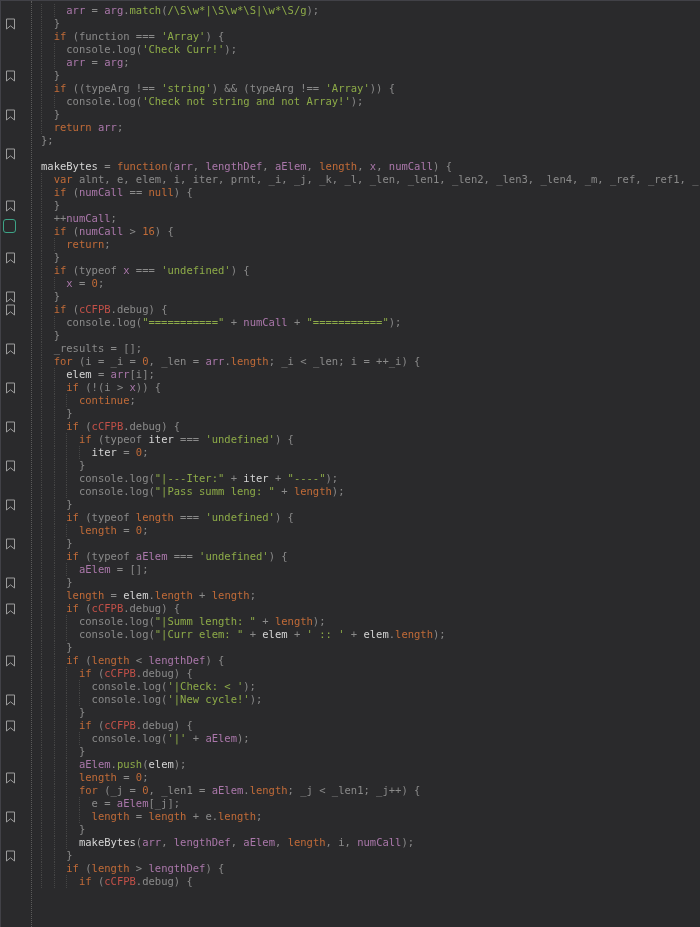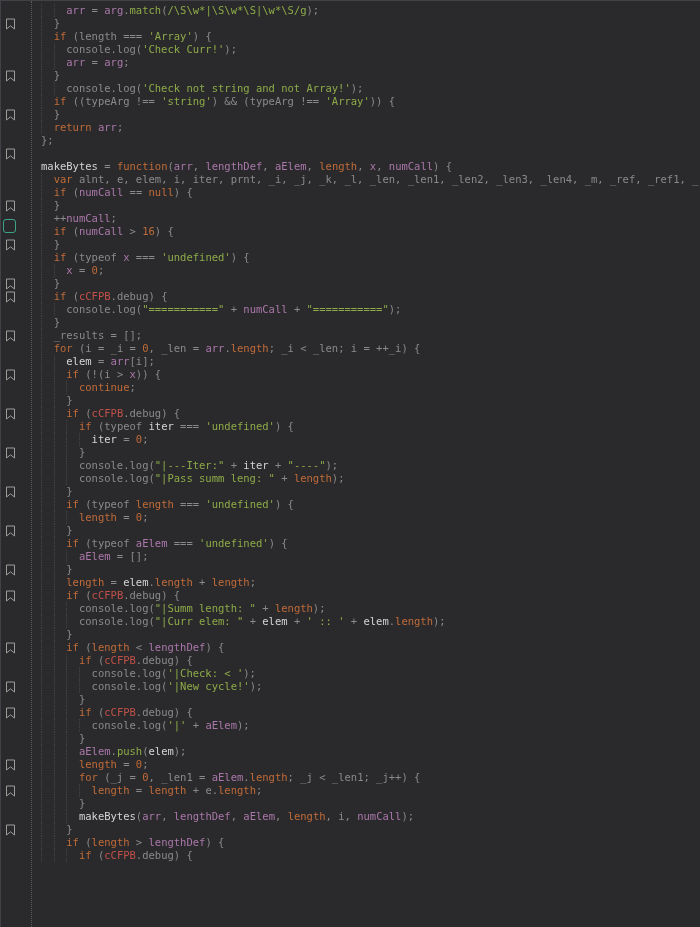--- a/index.html
+++ b/index.html
@@ -38,44 +38,45 @@
 </head>
 <body>
 
 <div class="editor">
   <div class="fold-line"></div>
   <div class="rows" id="rows">
       <div class="row"><div class="gutter"></div><div class="code"><i class="guide" style="left: 0px;"></i><i class="guide" style="left: 12.6438px;"></i><span class="tok-p">    </span><span class="tok-v">arr</span><span class="tok-p"> = </span><span class="tok-v">arg</span><span class="tok-p">.</span><span class="tok-g">match</span><span class="tok-p">(</span><span class="tok-s">/\S\w*|\S\w*\S|\w*\S/g</span><span class="tok-p">);</span></div></div>
       <div class="row"><div class="gutter"><svg class="bookmark" width="11" height="12" viewBox="0 0 11 12">
             <path d="M1.5 1 L9.5 1 L9.5 11 L5.5 7.8 L1.5 11 Z"></path>
           </svg></div><div class="code"><i class="guide" style="left: 0px;"></i><span class="tok-p">  }</span></div></div>
-      <div class="row"><div class="gutter"></div><div class="code"><i class="guide" style="left: 0px;"></i><span class="tok-p">  </span><span class="tok-k">if</span><span class="tok-p"> (length === </span><span class="tok-s">'Array'</span><span class="tok-p">) {</span></div></div>
+      <div class="row"><div class="gutter"></div><div class="code"><i class="guide" style="left: 0px;"></i><span class="tok-p">  </span><span class="tok-k">if</span><span class="tok-p"> (function === </span><span class="tok-s">'Array'</span><span class="tok-p">) {</span></div></div>
       <div class="row"><div class="gutter"></div><div class="code"><i class="guide" style="left: 0px;"></i><i class="guide" style="left: 12.6438px;"></i><span class="tok-p">    console.log(</span><span class="tok-s">'Check Curr!'</span><span class="tok-p">);</span></div></div>
       <div class="row"><div class="gutter"></div><div class="code"><i class="guide" style="left: 0px;"></i><i class="guide" style="left: 12.6438px;"></i><span class="tok-p">    </span><span class="tok-v">arr</span><span class="tok-p"> = </span><span class="tok-v">arg</span><span class="tok-p">;</span></div></div>
       <div class="row"><div class="gutter"><svg class="bookmark" width="11" height="12" viewBox="0 0 11 12">
             <path d="M1.5 1 L9.5 1 L9.5 11 L5.5 7.8 L1.5 11 Z"></path>
           </svg></div><div class="code"><i class="guide" style="left: 0px;"></i><span class="tok-p">  }</span></div></div>
+      <div class="row"><div class="gutter"></div><div class="code"><i class="guide" style="left: 0px;"></i><span class="tok-p">  </span><span class="tok-k">if</span><span class="tok-p"> ((typeArg !== </span><span class="tok-s">'string'</span><span class="tok-p">) &amp;&amp; (typeArg !== </span><span class="tok-s">'Array'</span><span class="tok-p">)) {</span></div></div>
       <div class="row"><div class="gutter"></div><div class="code"><i class="guide" style="left: 0px;"></i><i class="guide" style="left: 12.6438px;"></i><span class="tok-p">    console.log(</span><span class="tok-s">'Check not string and not Array!'</span><span class="tok-p">);</span></div></div>
-      <div class="row"><div class="gutter"></div><div class="code"><i class="guide" style="left: 0px;"></i><span class="tok-p">  </span><span class="tok-k">if</span><span class="tok-p"> ((typeArg !== </span><span class="tok-s">'string'</span><span class="tok-p">) &amp;&amp; (typeArg !== </span><span class="tok-s">'Array'</span><span class="tok-p">)) {</span></div></div>
       <div class="row"><div class="gutter"><svg class="bookmark" width="11" height="12" viewBox="0 0 11 12">
             <path d="M1.5 1 L9.5 1 L9.5 11 L5.5 7.8 L1.5 11 Z"></path>
           </svg></div><div class="code"><i class="guide" style="left: 0px;"></i><span class="tok-p">  }</span></div></div>
       <div class="row"><div class="gutter"></div><div class="code"><i class="guide" style="left: 0px;"></i><span class="tok-p">  </span><span class="tok-k">return</span><span class="tok-p"> </span><span class="tok-v">arr</span><span class="tok-p">;</span></div></div>
       <div class="row"><div class="gutter"></div><div class="code"><span class="tok-p">};</span></div></div>
       <div class="row"><div class="gutter"><svg class="bookmark" width="11" height="12" viewBox="0 0 11 12">
             <path d="M1.5 1 L9.5 1 L9.5 11 L5.5 7.8 L1.5 11 Z"></path>
           </svg></div><div class="code"></div></div>
       <div class="row"><div class="gutter"></div><div class="code"><span class="tok-w">makeBytes</span><span class="tok-p"> = </span><span class="tok-k">function</span><span class="tok-p">(</span><span class="tok-v">arr</span><span class="tok-p">, </span><span class="tok-v">lengthDef</span><span class="tok-p">, </span><span class="tok-v">aElem</span><span class="tok-p">, </span><span class="tok-o">length</span><span class="tok-p">, </span><span class="tok-v">x</span><span class="tok-p">, </span><span class="tok-v">numCall</span><span class="tok-p">) {</span></div></div>
       <div class="row"><div class="gutter"></div><div class="code"><i class="guide" style="left: 0px;"></i><span class="tok-p">  </span><span class="tok-k">var</span><span class="tok-p"> alnt, e, elem, i, iter, prnt, _i, _j, _k, _l, _len, _len1, _len2, _len3, _len4, _m, _ref, _ref1, _results;</span></div></div>
       <div class="row"><div class="gutter"></div><div class="code"><i class="guide" style="left: 0px;"></i><span class="tok-p">  </span><span class="tok-k">if</span><span class="tok-p"> (</span><span class="tok-v">numCall</span><span class="tok-p"> == </span><span class="tok-o">null</span><span class="tok-p">) {</span></div></div>
       <div class="row"><div class="gutter"><svg class="bookmark" width="11" height="12" viewBox="0 0 11 12">
             <path d="M1.5 1 L9.5 1 L9.5 11 L5.5 7.8 L1.5 11 Z"></path>
           </svg></div><div class="code"><i class="guide" style="left: 0px;"></i><span class="tok-p">  }</span></div></div>
       <div class="row"><div class="gutter"></div><div class="code"><i class="guide" style="left: 0px;"></i><span class="tok-p">  ++</span><span class="tok-v">numCall</span><span class="tok-p">;</span></div></div>
       <div class="row"><div class="gutter"><div class="caretbox"></div></div><div class="code"><i class="guide" style="left: 0px;"></i><span class="tok-p">  </span><span class="tok-k">if</span><span class="tok-p"> (</span><span class="tok-v">numCall</span><span class="tok-p"> &gt; </span><span class="tok-o">16</span><span class="tok-p">) {</span></div></div>
+      <div class="row"><div class="gutter"></div><div class="code"><i class="guide" style="left: 0px;"></i><i class="guide" style="left: 12.6438px;"></i><span class="tok-p">    </span><span class="tok-k">return</span><span class="tok-p">;</span></div></div>
       <div class="row"><div class="gutter"><svg class="bookmark" width="11" height="12" viewBox="0 0 11 12">
             <path d="M1.5 1 L9.5 1 L9.5 11 L5.5 7.8 L1.5 11 Z"></path>
           </svg></div><div class="code"><i class="guide" style="left: 0px;"></i><span class="tok-p">  }</span></div></div>
       <div class="row"><div class="gutter"></div><div class="code"><i class="guide" style="left: 0px;"></i><span class="tok-p">  </span><span class="tok-k">if</span><span class="tok-p"> (typeof </span><span class="tok-v">x</span><span class="tok-p"> === </span><span class="tok-s">'undefined'</span><span class="tok-p">) {</span></div></div>
       <div class="row"><div class="gutter"></div><div class="code"><i class="guide" style="left: 0px;"></i><i class="guide" style="left: 12.6438px;"></i><span class="tok-p">    </span><span class="tok-v">x</span><span class="tok-p"> = </span><span class="tok-o">0</span><span class="tok-p">;</span></div></div>
       <div class="row"><div class="gutter"><svg class="bookmark" width="11" height="12" viewBox="0 0 11 12">
             <path d="M1.5 1 L9.5 1 L9.5 11 L5.5 7.8 L1.5 11 Z"></path>
           </svg></div><div class="code"><i class="guide" style="left: 0px;"></i><span class="tok-p">  }</span></div></div>
       <div class="row"><div class="gutter"><svg class="bookmark" width="11" height="12" viewBox="0 0 11 12">
             <path d="M1.5 1 L9.5 1 L9.5 11 L5.5 7.8 L1.5 11 Z"></path>
@@ -134,20 +135,21 @@
       <div class="row"><div class="gutter"><svg class="bookmark" width="11" height="12" viewBox="0 0 11 12">
             <path d="M1.5 1 L9.5 1 L9.5 11 L5.5 7.8 L1.5 11 Z"></path>
           </svg></div><div class="code"><i class="guide" style="left: 0px;"></i><i class="guide" style="left: 12.6438px;"></i><i class="guide" style="left: 25.2875px;"></i><span class="tok-p">      </span><span class="tok-k">if</span><span class="tok-p"> (</span><span class="tok-r">cCFPB</span><span class="tok-p">.debug) {</span></div></div>
       <div class="row"><div class="gutter"></div><div class="code"><i class="guide" style="left: 0px;"></i><i class="guide" style="left: 12.6438px;"></i><i class="guide" style="left: 25.2875px;"></i><i class="guide" style="left: 37.9312px;"></i><span class="tok-p">        console.log(</span><span class="tok-s">'|'</span><span class="tok-p"> + </span><span class="tok-v">aElem</span><span class="tok-p">);</span></div></div>
       <div class="row"><div class="gutter"></div><div class="code"><i class="guide" style="left: 0px;"></i><i class="guide" style="left: 12.6438px;"></i><i class="guide" style="left: 25.2875px;"></i><span class="tok-p">      }</span></div></div>
       <div class="row"><div class="gutter"></div><div class="code"><i class="guide" style="left: 0px;"></i><i class="guide" style="left: 12.6438px;"></i><i class="guide" style="left: 25.2875px;"></i><span class="tok-p">      </span><span class="tok-v">aElem</span><span class="tok-p">.</span><span class="tok-g">push</span><span class="tok-p">(</span><span class="tok-w">elem</span><span class="tok-p">);</span></div></div>
       <div class="row"><div class="gutter"><svg class="bookmark" width="11" height="12" viewBox="0 0 11 12">
             <path d="M1.5 1 L9.5 1 L9.5 11 L5.5 7.8 L1.5 11 Z"></path>
           </svg></div><div class="code"><i class="guide" style="left: 0px;"></i><i class="guide" style="left: 12.6438px;"></i><i class="guide" style="left: 25.2875px;"></i><span class="tok-p">      </span><span class="tok-o">length</span><span class="tok-p"> = </span><span class="tok-o">0</span><span class="tok-p">;</span></div></div>
       <div class="row"><div class="gutter"></div><div class="code"><i class="guide" style="left: 0px;"></i><i class="guide" style="left: 12.6438px;"></i><i class="guide" style="left: 25.2875px;"></i><span class="tok-p">      </span><span class="tok-k">for</span><span class="tok-p"> (_j = </span><span class="tok-o">0</span><span class="tok-p">, _len1 = </span><span class="tok-v">aElem</span><span class="tok-p">.</span><span class="tok-o">length</span><span class="tok-p">; _j &lt; _len1; _j++) {</span></div></div>
+      <div class="row"><div class="gutter"></div><div class="code"><i class="guide" style="left: 0px;"></i><i class="guide" style="left: 12.6438px;"></i><i class="guide" style="left: 25.2875px;"></i><i class="guide" style="left: 37.9312px;"></i><span class="tok-p">        e = </span><span class="tok-v">aElem</span><span class="tok-p">[_j];</span></div></div>
       <div class="row"><div class="gutter"><svg class="bookmark" width="11" height="12" viewBox="0 0 11 12">
             <path d="M1.5 1 L9.5 1 L9.5 11 L5.5 7.8 L1.5 11 Z"></path>
           </svg></div><div class="code"><i class="guide" style="left: 0px;"></i><i class="guide" style="left: 12.6438px;"></i><i class="guide" style="left: 25.2875px;"></i><i class="guide" style="left: 37.9312px;"></i><span class="tok-p">        </span><span class="tok-o">length</span><span class="tok-p"> = </span><span class="tok-o">length</span><span class="tok-p"> + e.</span><span class="tok-o">length</span><span class="tok-p">;</span></div></div>
       <div class="row"><div class="gutter"></div><div class="code"><i class="guide" style="left: 0px;"></i><i class="guide" style="left: 12.6438px;"></i><i class="guide" style="left: 25.2875px;"></i><span class="tok-p">      }</span></div></div>
       <div class="row"><div class="gutter"></div><div class="code"><i class="guide" style="left: 0px;"></i><i class="guide" style="left: 12.6438px;"></i><i class="guide" style="left: 25.2875px;"></i><span class="tok-p">      </span><span class="tok-w">makeBytes</span><span class="tok-p">(</span><span class="tok-v">arr</span><span class="tok-p">, </span><span class="tok-v">lengthDef</span><span class="tok-p">, </span><span class="tok-v">aElem</span><span class="tok-p">, </span><span class="tok-o">length</span><span class="tok-p">, i, </span><span class="tok-v">numCall</span><span class="tok-p">);</span></div></div>
       <div class="row"><div class="gutter"><svg class="bookmark" width="11" height="12" viewBox="0 0 11 12">
             <path d="M1.5 1 L9.5 1 L9.5 11 L5.5 7.8 L1.5 11 Z"></path>
           </svg></div><div class="code"><i class="guide" style="left: 0px;"></i><i class="guide" style="left: 12.6438px;"></i><span class="tok-p">    }</span></div></div>
       <div class="row"><div class="gutter"></div><div class="code"><i class="guide" style="left: 0px;"></i><i class="guide" style="left: 12.6438px;"></i><span class="tok-p">    </span><span class="tok-k">if</span><span class="tok-p"> (</span><span class="tok-o">length</span><span class="tok-p"> &gt; </span><span class="tok-v">lengthDef</span><span class="tok-p">) {</span></div></div>
       <div class="row"><div class="gutter"></div><div class="code"><i class="guide" style="left: 0px;"></i><i class="guide" style="left: 12.6438px;"></i><i class="guide" style="left: 25.2875px;"></i><span class="tok-p">      </span><span class="tok-k">if</span><span class="tok-p"> (</span><span class="tok-r">cCFPB</span><span class="tok-p">.debug) {</span></div></div>

